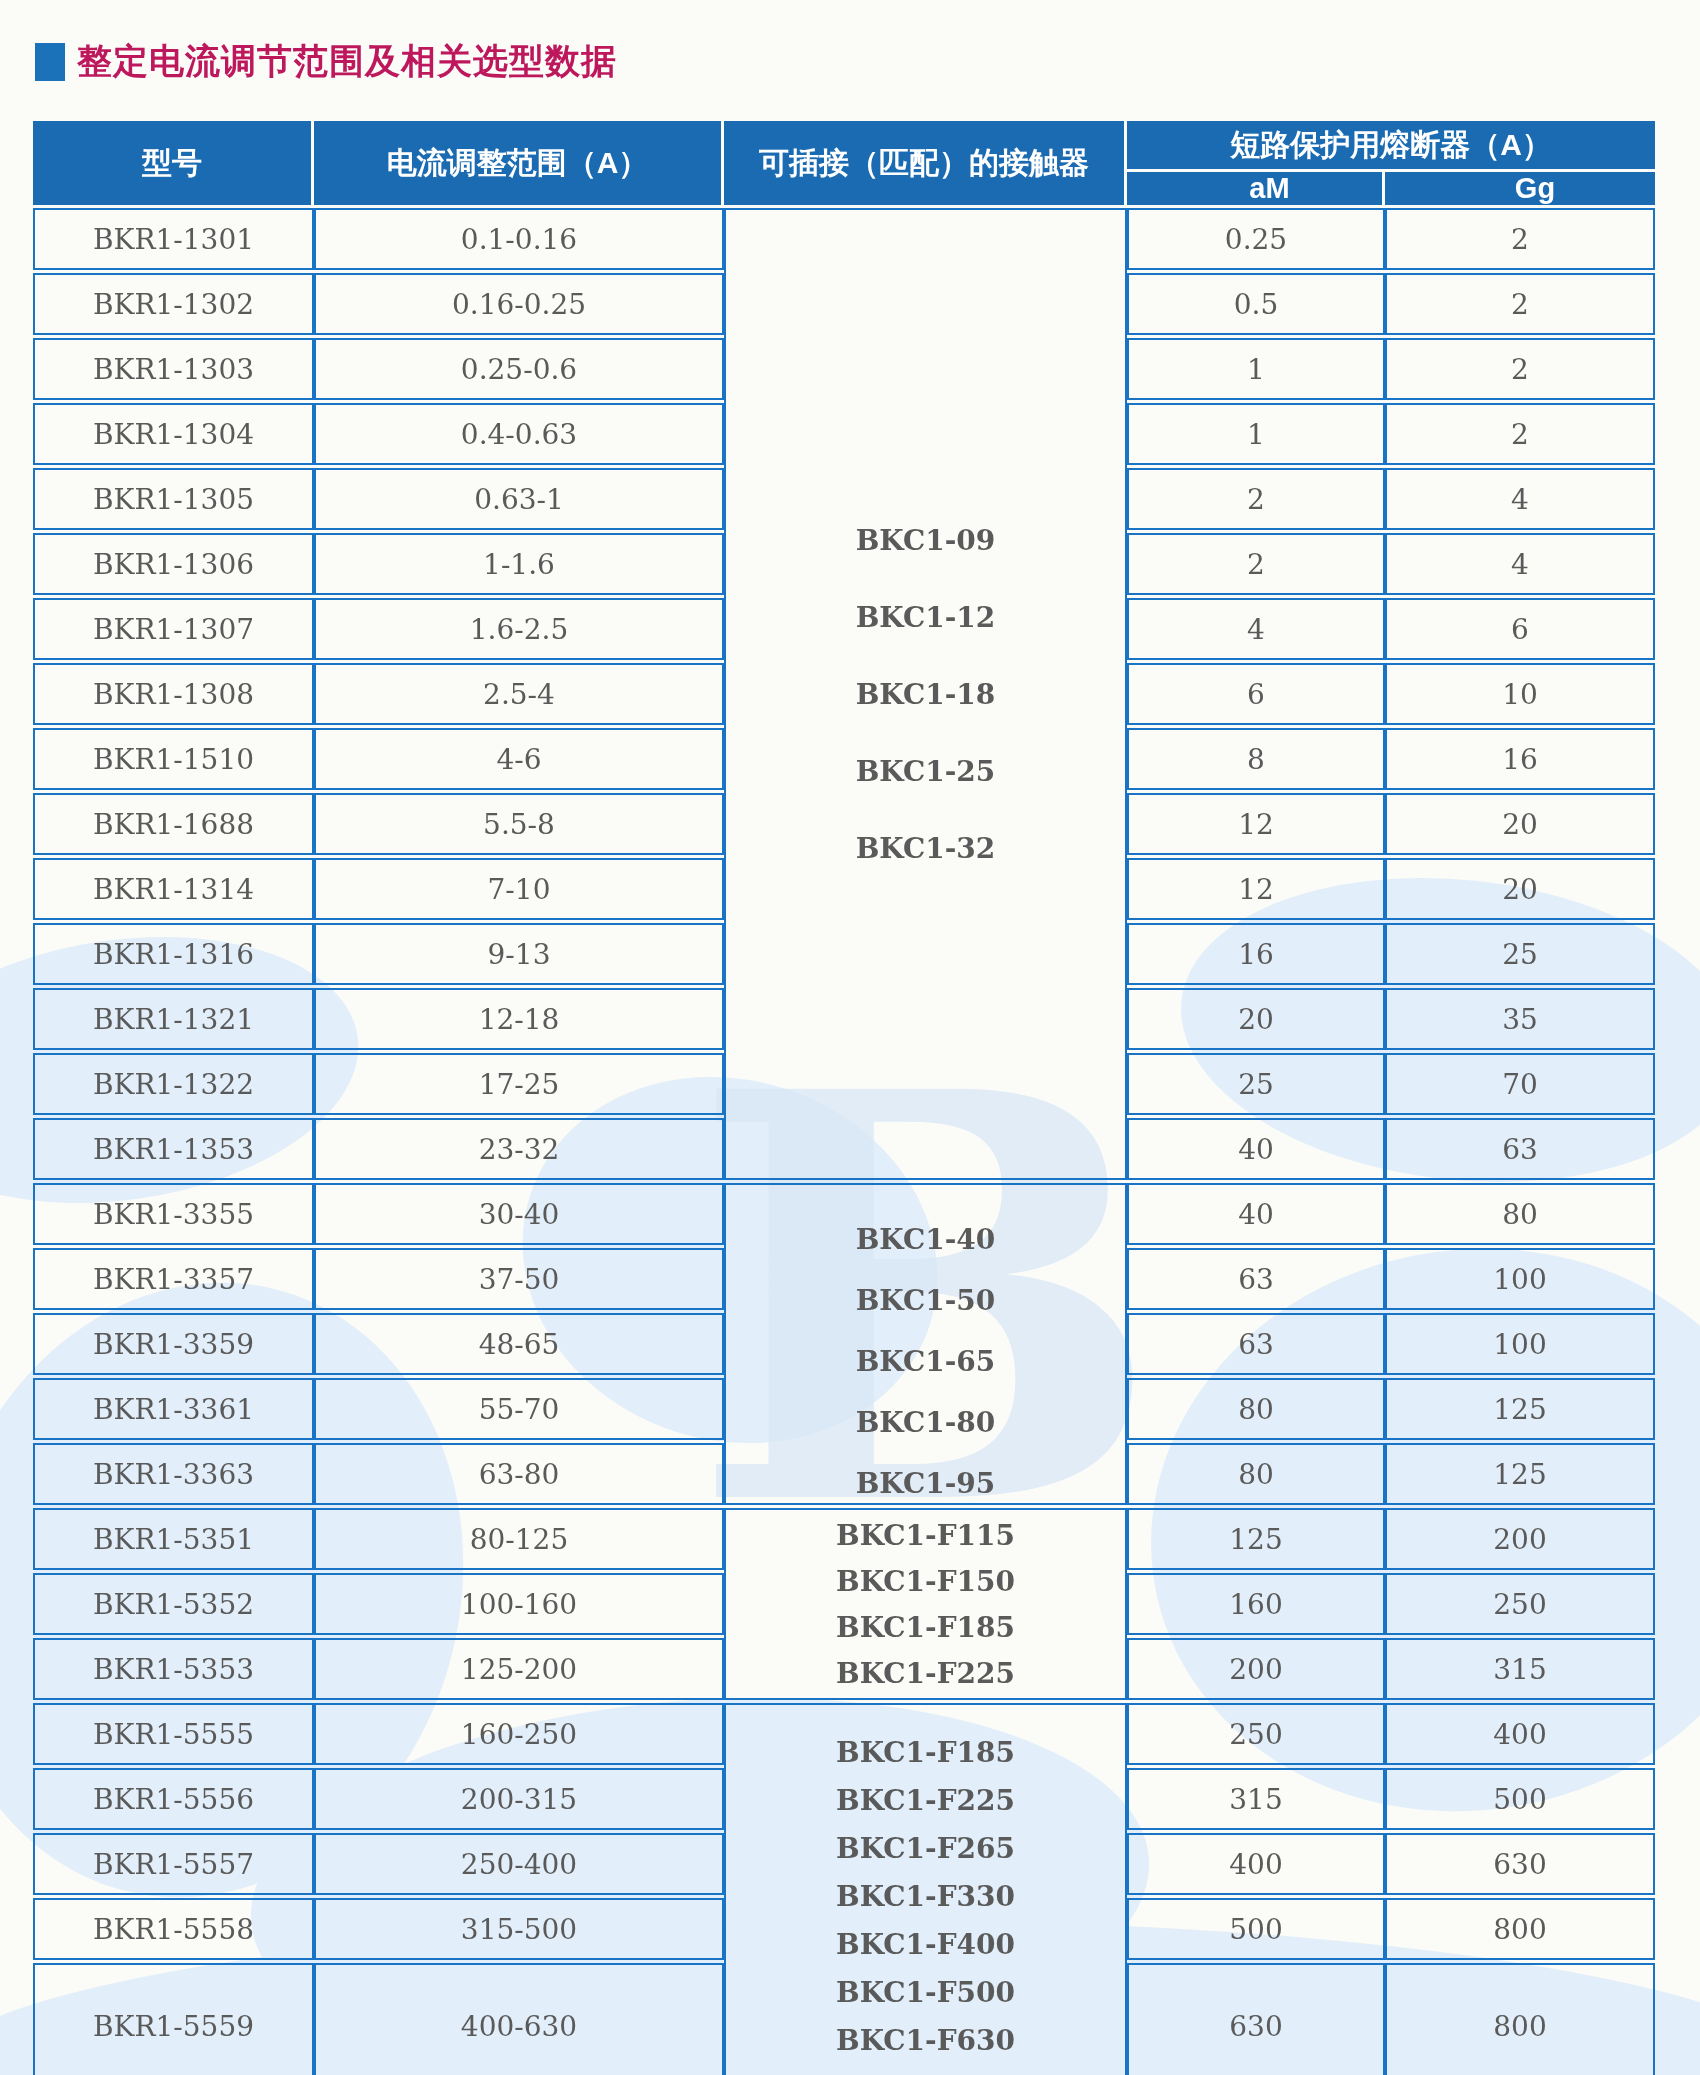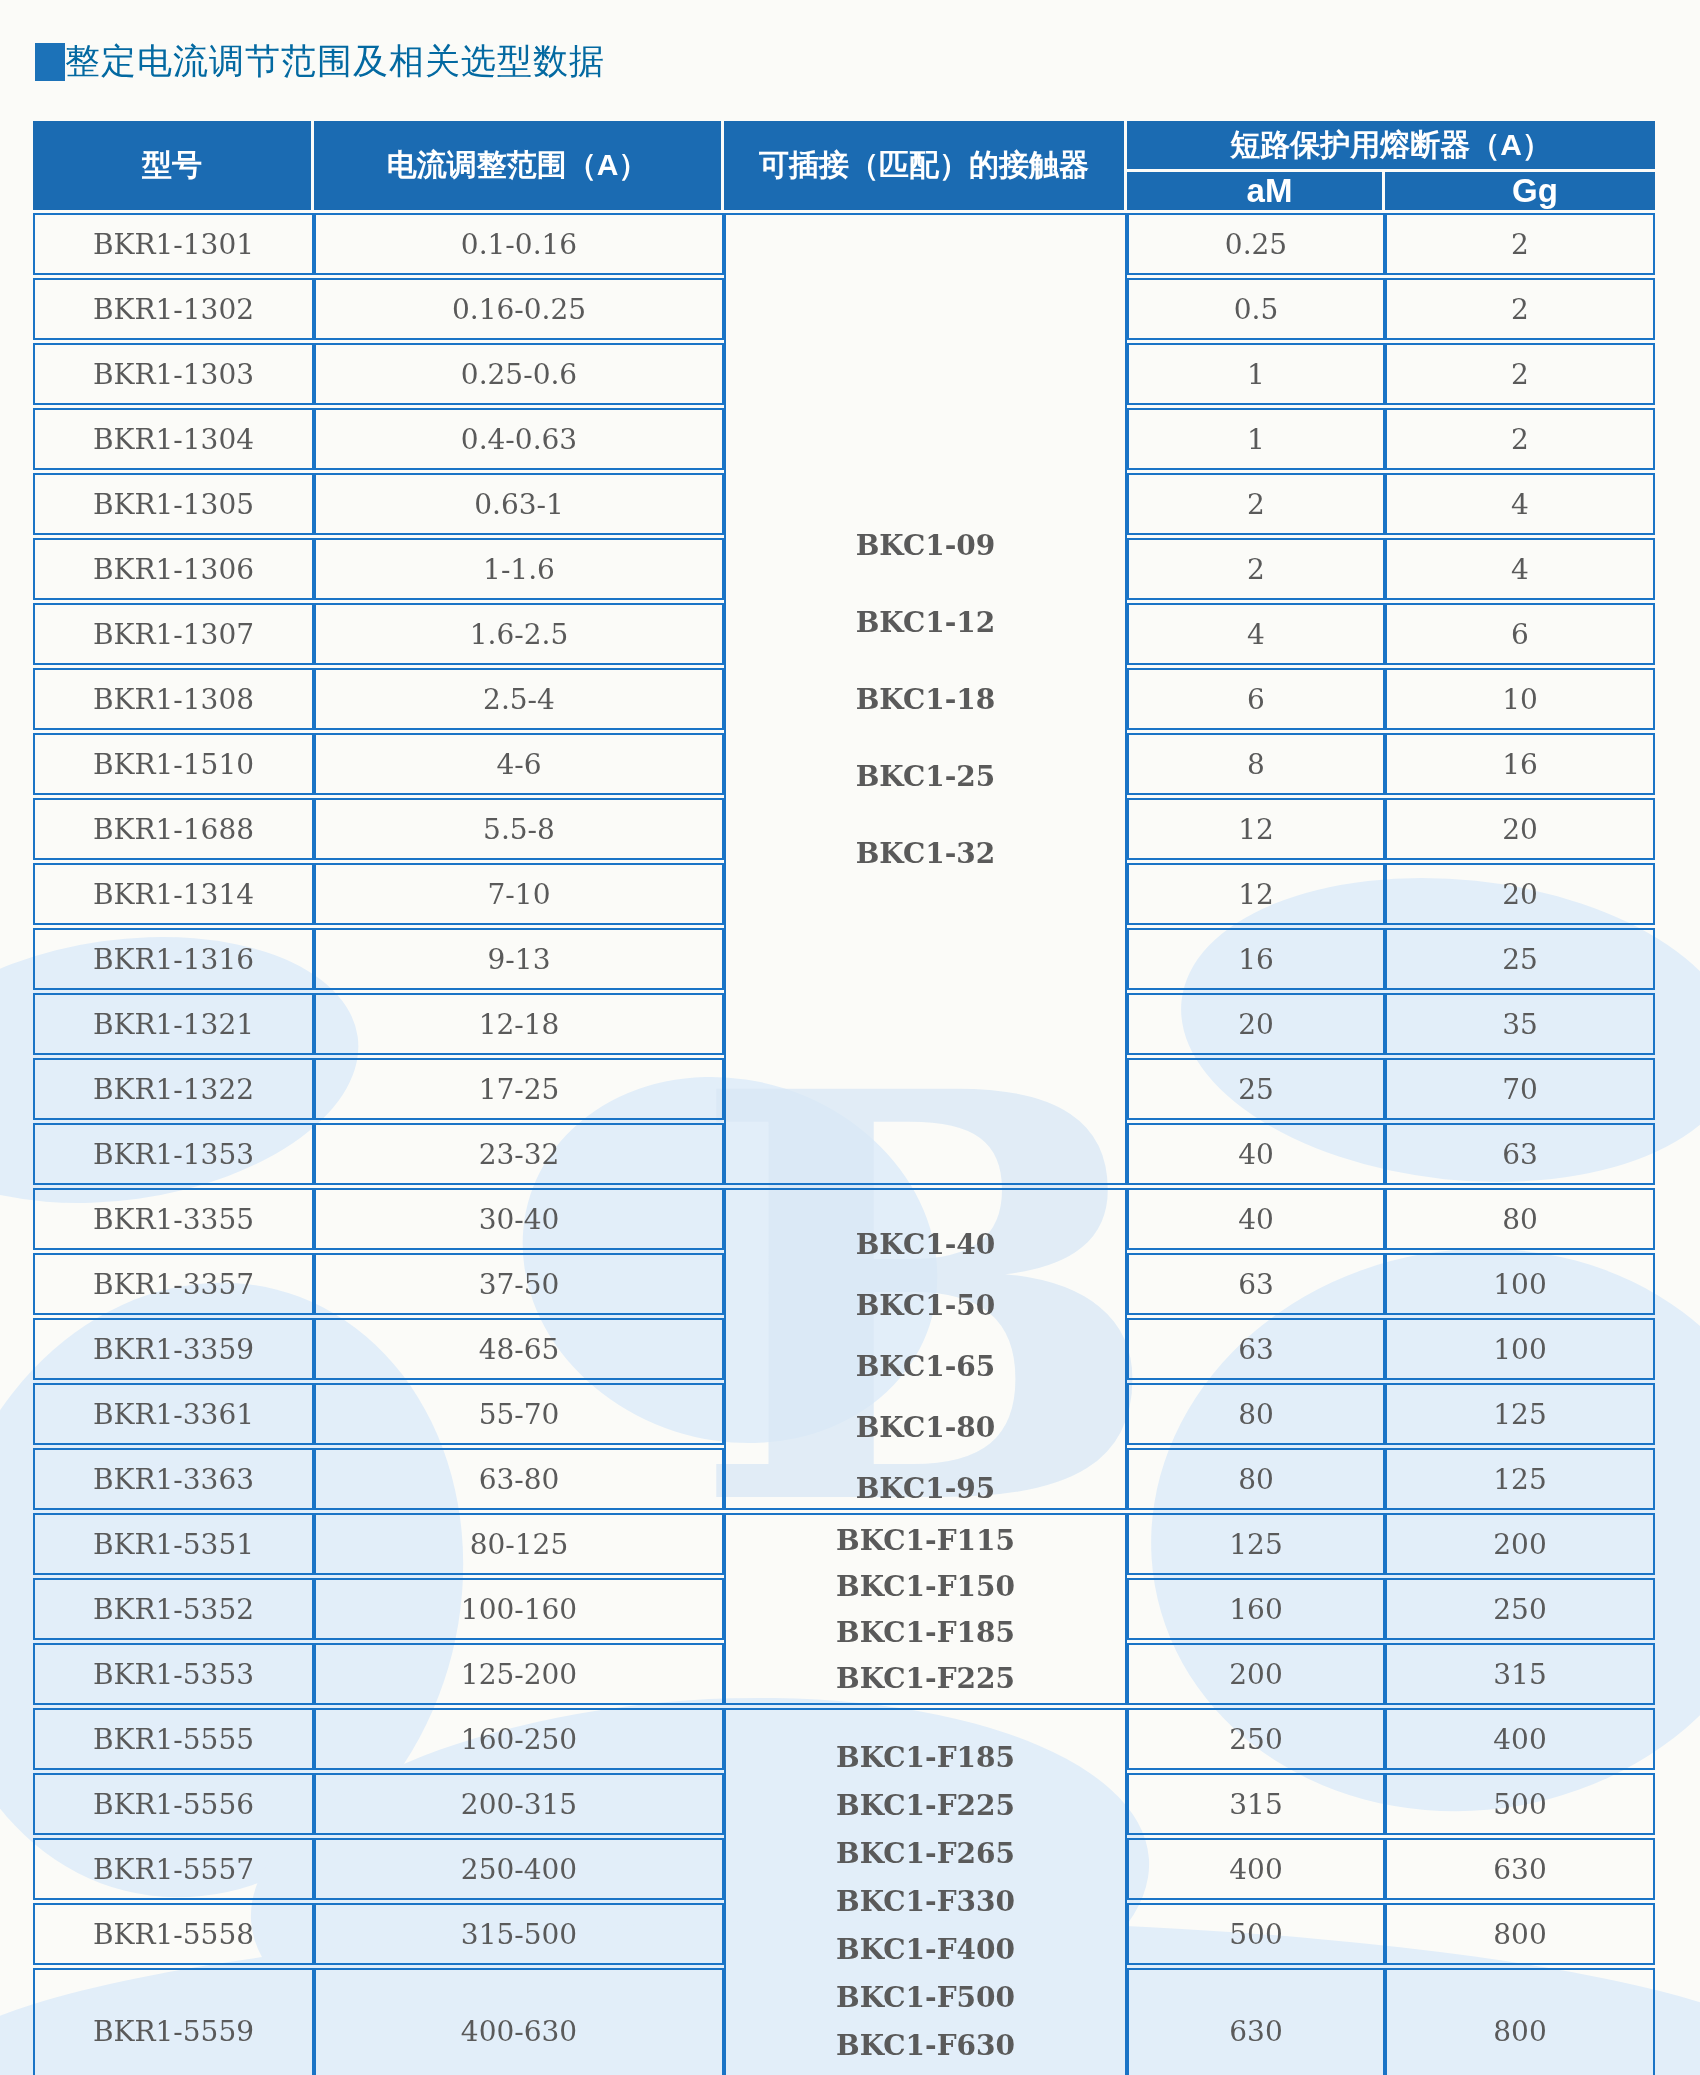--- a/index.html
+++ b/index.html
@@ -26,43 +26,43 @@
     font-weight:bold;font-size:560px;line-height:1;
     color:var(--wm2);opacity:.75;
   }
   
   .title-row{
     position:absolute;left:35px;top:38px;z-index:2;
     display:flex;align-items:center;
   }
   .title-square{width:30px;height:38px;background:var(--accent);}
   .title-text{
-    margin-left:0;font-size:35px;font-weight:normal;
-    color:#0369a1;letter-spacing:1px;
+    margin-left:12px;font-size:35px;font-weight:bold;
+    color:#be185d;letter-spacing:1px;
   }
   
   table{
     position:absolute;left:33px;top:118px;z-index:1;
     width:1622px;table-layout:fixed;
     border-collapse:separate;border-spacing:0 3px;
   }
   col.c-model{width:281px;}
   col.c-range{width:410px;}
   col.c-contactor{width:403px;}
   col.c-am{width:258px;}
   col.c-gg{width:270px;}
   thead th{
     background:var(--header-bg);color:#fff;
     font-weight:bold;font-size:30px;
     border-right:3px solid #fbfbf8;
     padding:0;text-align:center;vertical-align:middle;
   }
   thead th:last-child{border-right:none;}
   th.h-main{height:48px;}
-  th.h-sub{height:32px;font-size:33px;padding-left:30px;}
+  th.h-sub{height:32px;font-size:29px;padding-left:30px;}
   tbody td{
     border:2px solid var(--border-blue);
     background:transparent;
     height:58px;padding:0;
     text-align:center;vertical-align:middle;
     font-family:"DejaVu Serif","Liberation Serif",serif;
     font-size:28px;color:var(--text-gray);
   }
   tr.tall td{height:122px;}
   td.contactor{vertical-align:middle;font-weight:bold;}

